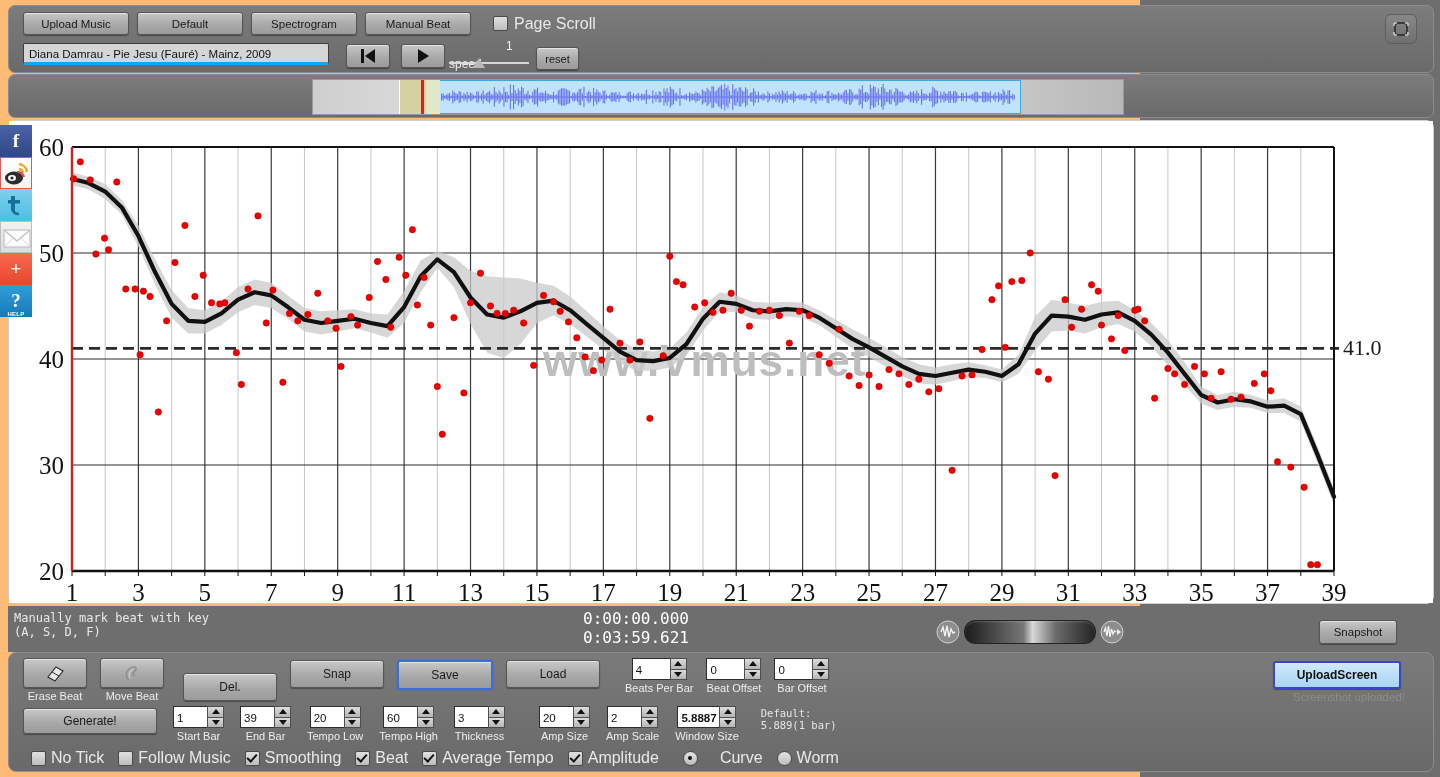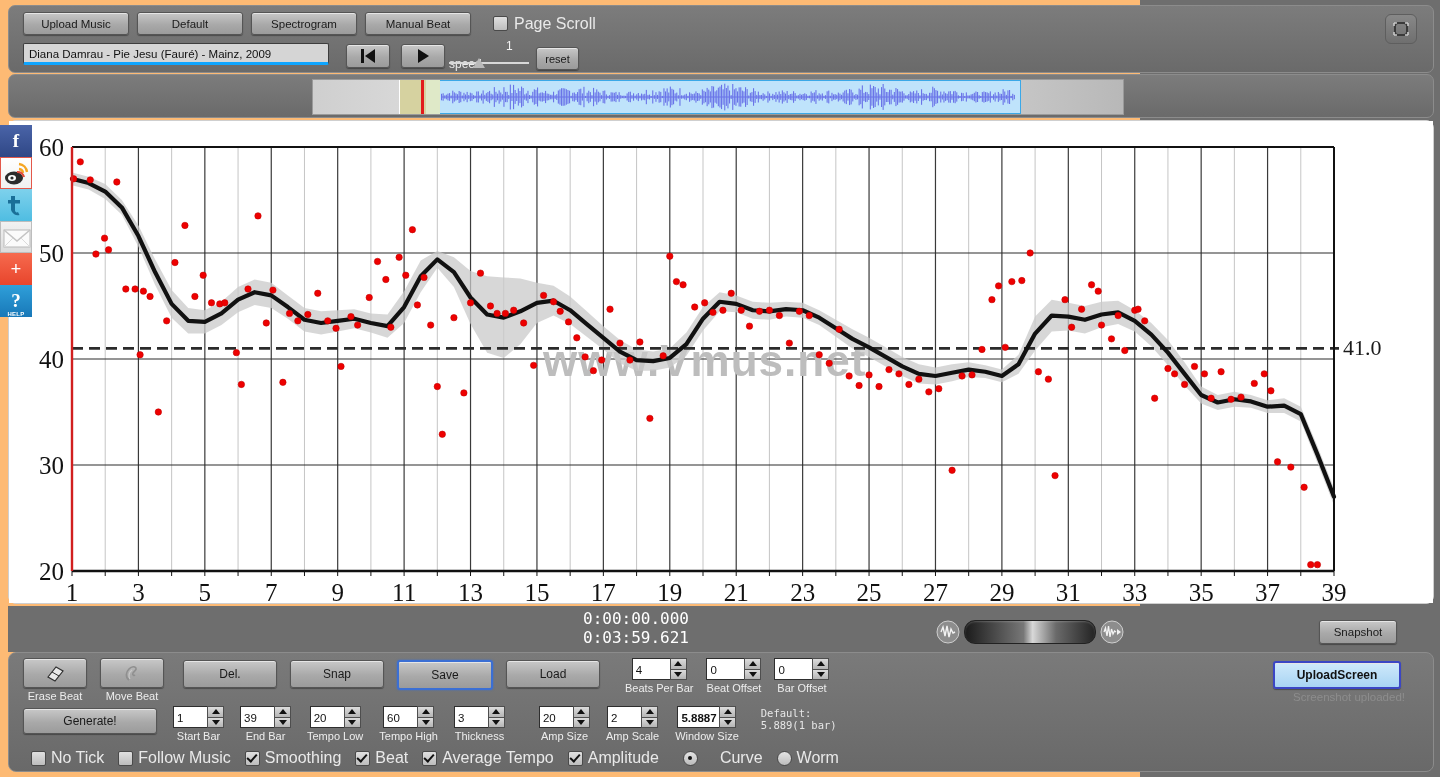--- a/index.html
+++ b/index.html
@@ -868,20 +868,22 @@
         <line x1="1158.9473684210527" y1="450" x2="1158.9473684210527" y2="455" stroke="#111" stroke-width="1"></line>
         <line x1="1192.157894736842" y1="450" x2="1192.157894736842" y2="455" stroke="#111" stroke-width="1"></line>
         <line x1="1225.3684210526314" y1="450" x2="1225.3684210526314" y2="455" stroke="#111" stroke-width="1"></line>
         <line x1="1258.578947368421" y1="450" x2="1258.578947368421" y2="455" stroke="#111" stroke-width="1"></line>
         <line x1="1291.7894736842106" y1="450" x2="1291.7894736842106" y2="455" stroke="#111" stroke-width="1"></line>
         <line x1="1325" y1="450" x2="1325" y2="455" stroke="#111" stroke-width="1"></line>
       </svg>
   </div>
 
   <div class="infostrip">
+    <div class="hint"><span>Manually mark beat with key</span>
+<span>(A, S, D, F)</span></div>
     <div class="times"><span>0:00:00.000</span>
 <span>0:03:59.621</span></div>
     <div class="volwrap">
       <svg width="24" height="24" viewBox="0 0 24 24">
         <circle cx="12" cy="12" r="11" fill="#8d8d8d" stroke="#cfcfcf"></circle>
         <path d="M5 12 L7 7 L9 16 L11 6 L13 17 L15 9 L17 13 L19 12" stroke="#f2f2f2" stroke-width="1.4" fill="none"></path>
       </svg>
       <div class="volbar"></div>
       <svg width="24" height="24" viewBox="0 0 24 24">
         <circle cx="12" cy="12" r="11" fill="#8d8d8d" stroke="#cfcfcf"></circle>
@@ -907,21 +909,21 @@
       <div class="toolcell">
         <div class="btn iconbtn">
           <svg width="26" height="18" viewBox="0 0 26 18">
             <path d="M10 16 C6 13 7 8 10 5 C12 3 15 2 17 4 C18 6 15 7 14 9 C13 11 15 12 16 11" fill="none" stroke="#8f8f8f" stroke-width="1.6"></path>
             <path d="M11 15 C9 12 10 8 13 6" fill="none" stroke="#c9c9c9" stroke-width="1.2"></path>
           </svg>
         </div>
         <span class="toolcap">Move Beat</span>
       </div>
 
-      <div class="btn wbtn" style="margin-left:6px;margin-top:2px;">Del.</div>
+      <div class="btn wbtn" style="margin-left:6px;margin-top:15px;">Del.</div>
       <div class="btn wbtn" style="margin-top:2px;">Snap</div>
       <div class="btn wbtn focus" style="margin-top:2px;">Save</div>
       <div class="btn wbtn" style="margin-top:2px;">Load</div>
 
       <div class="spin" style="margin-left:12px;">
         <div class="spinrow">
           <div class="spininput" style="width:38px;">4</div>
           <div class="spinarrows">
             <div class="sa top">
                 <span class="up"></span>

